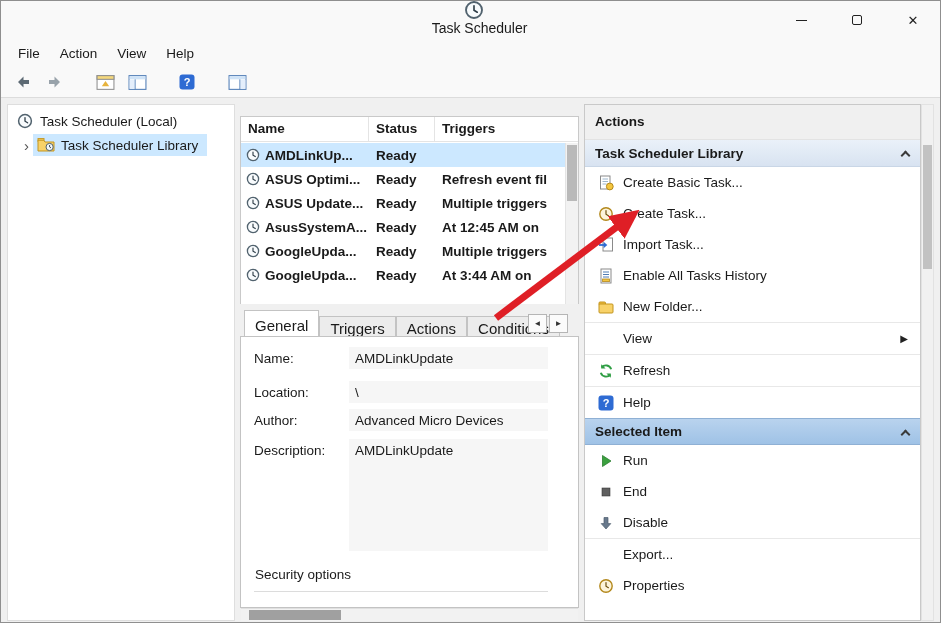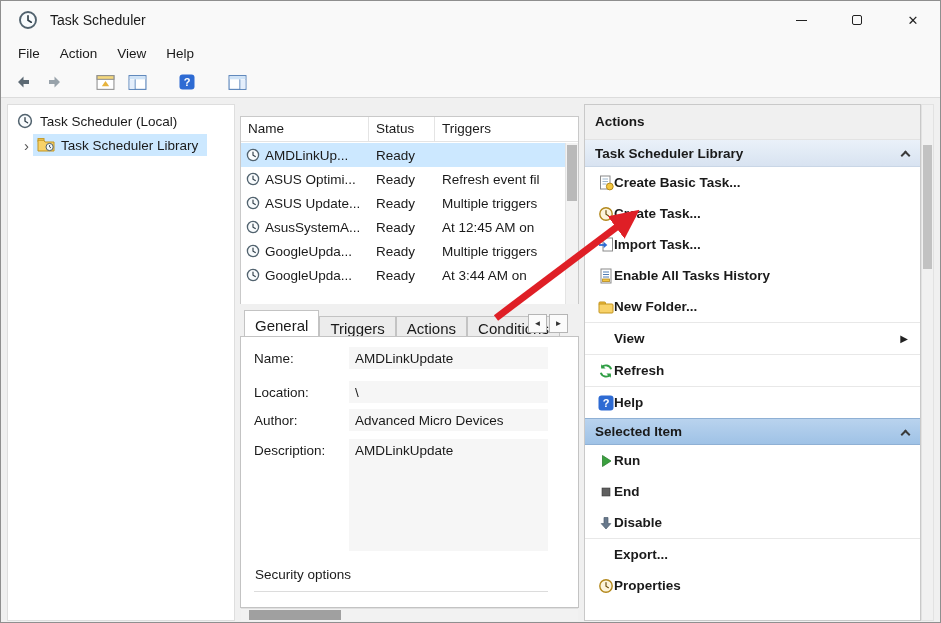--- a/index.html
+++ b/index.html
@@ -2,21 +2,21 @@
 <html><head>
 <meta charset="utf-8">
 <style>
   * { margin:0; padding:0; box-sizing:border-box; }
   html,body { width:941px; height:623px; overflow:hidden; }
   body { font-family:"Liberation Sans","DejaVu Sans",sans-serif; font-size:13.5px; color:#1a1a1a; background:#f0f0f0; }
   .app { position:relative; width:941px; height:623px; background:#f0f0f0; overflow:hidden; }
   .frame { position:absolute; inset:0; border:1px solid #8f8f8f; pointer-events:none; z-index:60; }
 
   
-  .titlebar { position:absolute; top:0; left:0; right:0; height:40px; background:#f9f9f9; display:flex; align-items:center; padding-left:18px; }
+  .titlebar { position:absolute; top:0; left:0; right:0; height:40px; background:#f9f9f9; display:flex; align-items:center; padding-left:18px;flex-direction:column; }
   .app-icon { width:20px; height:20px; margin-right:12px; flex:none; }
   .title-text { font-size:14px; }
   .win-controls { position:absolute; right:0; top:0; height:40px; display:flex; }
   .win-btn { width:56px; height:40px; display:flex; align-items:center; justify-content:center; }
   .min-glyph { width:11px; height:1px; background:#222; display:block; }
   .max-glyph { width:10px; height:10px; border:1px solid #222; border-radius:2px; display:block; }
   .close-glyph { font-size:13px; color:#222; }
 
   .menubar { position:absolute; top:40px; left:0; right:0; height:27px; background:#f9f9f9; display:flex; align-items:center; padding-left:8px; }
   .menu-item { padding:3px 10px; font-size:13.5px; }
@@ -32,21 +32,21 @@
   .content { position:absolute; top:98px; left:0; right:0; bottom:0; background:#f0f0f0; }
 
   
   .tree-panel { position:absolute; left:7px; top:6px; width:228px; bottom:2px; background:#fff; border:1px solid #dedede; overflow:hidden; }
   .tree-item-root { display:flex; align-items:center; gap:7px; padding:4px 0 4px 9px; margin-top:4px; }
   .tree-item-lib { display:flex; align-items:center; margin-left:12px; margin-top:1px; }
   .expander { width:13px; font-size:15px; color:#555; line-height:1; text-align:center; }
   .tree-sel { display:flex; align-items:center; gap:6px; background:#cce8ff; padding:3px 9px 3px 4px; }
 
   
-  .list-panel { position:absolute; left:240px; top:18px; width:339px; height:207px; background:#fff; border:1px solid #c9c9c9; }
+  .list-panel { position:absolute; left:240px; top:18px; width:339px; height:207px; background:#fff; border:1px solid #c9c9c9;font-weight:bold; }
   .lv-header { position:absolute; top:0; left:0; right:0; height:25px; display:flex; border-bottom:1px solid #e4e4e4; background:#fff; }
   .lv-hcell { line-height:24px; padding-left:7px; border-right:1px solid #e4e4e4; overflow:hidden; white-space:nowrap; }
   .w-name { width:128px; } .w-status { width:66px; } .w-trig { flex:1; border-right:none; }
   .lv-body { position:absolute; top:26px; left:0; right:13px; bottom:13px; overflow:hidden; }
   .task-row { display:flex; height:24px; align-items:center; }
   .task-row.selected { background:#cce8ff; }
   .cell { overflow:hidden; white-space:nowrap; }
   .c-name { width:128px; display:flex; align-items:center; gap:5px; padding-left:5px; }
   .c-status { width:66px; padding-left:7px; }
   .c-trig { flex:1; padding-left:7px; }
@@ -73,21 +73,21 @@
   .dt-hscroll { position:absolute; left:1px; right:1px; bottom:0; height:13px; background:#f2f2f2; border-top:1px solid #e0e0e0; }
   .dt-hscroll .thumb { position:absolute; left:8px; top:1px; bottom:1px; width:92px; background:#a0a0a0; }
 
   
   .actions-panel { position:absolute; left:584px; top:6px; width:337px; bottom:2px; background:#fff; border:1px solid #c9c9c9; overflow:hidden; }
   .ap-title { height:35px; background:#f0f0f0; font-weight:bold; padding:9px 0 0 10px; border-bottom:1px solid #e3e3e3; }
   .ap-header { height:27px; display:flex; align-items:center; padding-left:10px; font-weight:bold; background:linear-gradient(#eaf1f9,#d8e3f1); border-bottom:1px solid #c9d6e6; position:relative; }
   .ap-header.sel { background:linear-gradient(#b9d3ee,#9fc2e6); border-top:1px solid #8fb0d4; border-bottom:1px solid #8fb0d4; }
   .collapse-btn { position:absolute; right:6px; top:4px; width:18px; height:18px; display:flex; align-items:center; justify-content:center; }
   .chev { width:7px; height:7px; border-left:2px solid #3a3a3a; border-top:2px solid #3a3a3a; transform:rotate(45deg); margin-top:4px; }
-  .ap-item { height:31px; display:flex; align-items:center; gap:0; padding-left:13px; position:relative;font-weight:bold; }
+  .ap-item { height:31px; display:flex; align-items:center; gap:9px; padding-left:13px; position:relative; }
   .ap-sep { height:1px; background:#e8e8e8; }
   .blank16 { width:16px; height:16px; flex:none; display:inline-block; }
   .submenu { position:absolute; right:12px; font-size:10px; color:#222; }
 
   
   .win-vscroll { position:absolute; left:921px; top:6px; width:13px; bottom:2px; background:#f1f1f1; border:1px solid #e2e2e2; }
   .win-vscroll .thumb { position:absolute; left:1px; right:1px; top:40px; height:124px; background:#c2c2c2; }
 
   
   .arrow-overlay { position:absolute; inset:0; pointer-events:none; z-index:50; }

